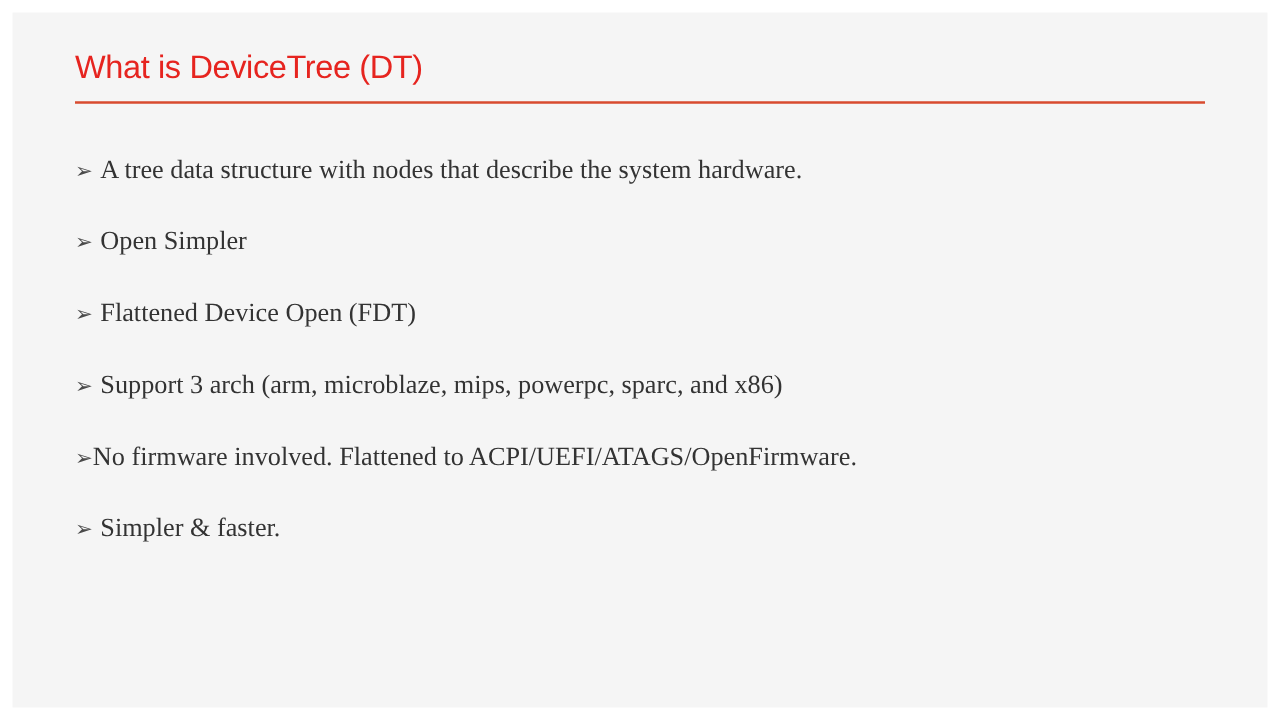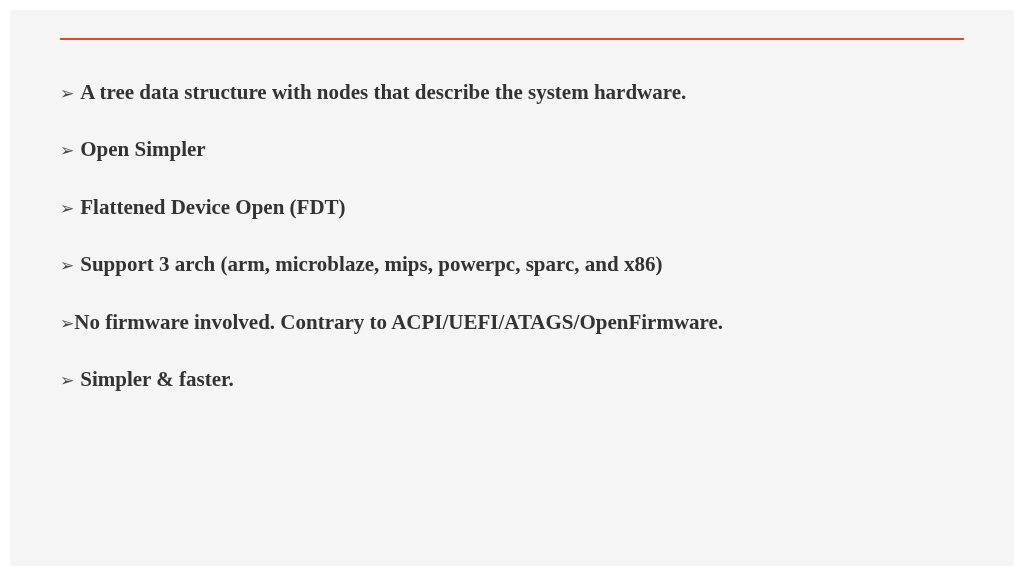--- a/index.html
+++ b/index.html
@@ -49,47 +49,47 @@
     }
     .arrow-icon {
       color: #4a4a4a;
       font-size: 17px;
       margin-right: 6px;
       margin-top: 4px;
       flex-shrink: 0;
     }
     .bullet-text {
       flex: 1;
-      font-weight: bold;
     }
   </style>
 </head>
 <body>
 
 <div class="slide">
+  <h1 class="title">What is DeviceTree (DT)</h1>
   <hr class="divider">
   <ul class="bullets">
     <li class="bullet-item">
       <span class="arrow-icon">➢</span>
       <span class="bullet-text">A tree data structure with nodes that describe the system hardware.</span>
     </li>
     <li class="bullet-item">
       <span class="arrow-icon">➢</span>
       <span class="bullet-text">Open Simpler</span>
     </li>
     <li class="bullet-item">
       <span class="arrow-icon">➢</span>
       <span class="bullet-text">Flattened Device Open (FDT)</span>
     </li>
     <li class="bullet-item">
       <span class="arrow-icon">➢</span>
       <span class="bullet-text">Support 3 arch (arm, microblaze, mips, powerpc, sparc, and x86)</span>
     </li>
     <li class="bullet-item tight">
       <span class="arrow-icon">➢</span>
-      <span class="bullet-text">No firmware involved. Contrary to ACPI/UEFI/ATAGS/OpenFirmware.</span>
+      <span class="bullet-text">No firmware involved. Flattened to ACPI/UEFI/ATAGS/OpenFirmware.</span>
     </li>
     <li class="bullet-item">
       <span class="arrow-icon">➢</span>
       <span class="bullet-text">Simpler &amp; faster.</span>
     </li>
   </ul>
 </div>
 
 </body></html>

